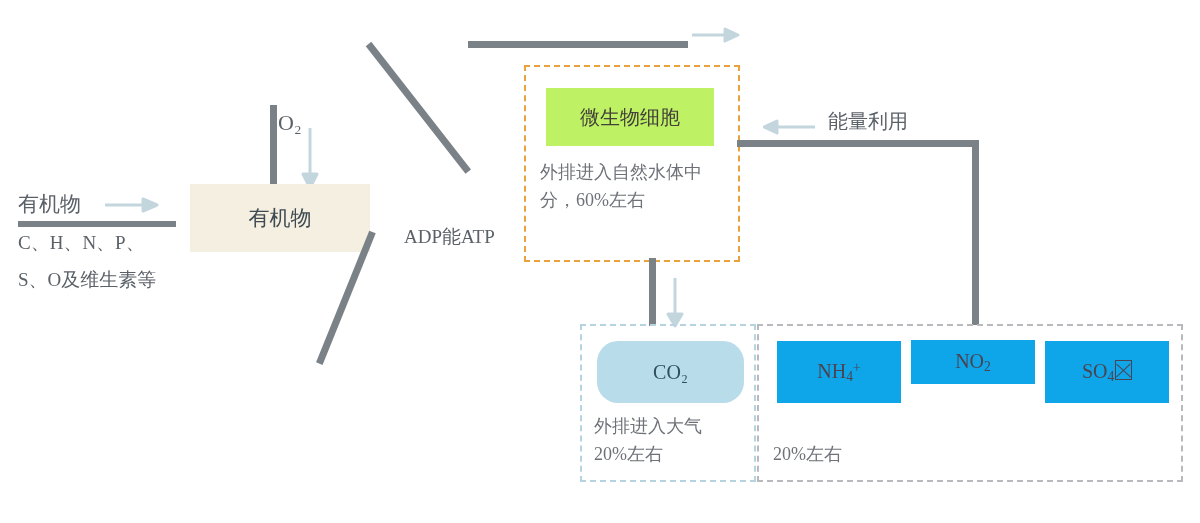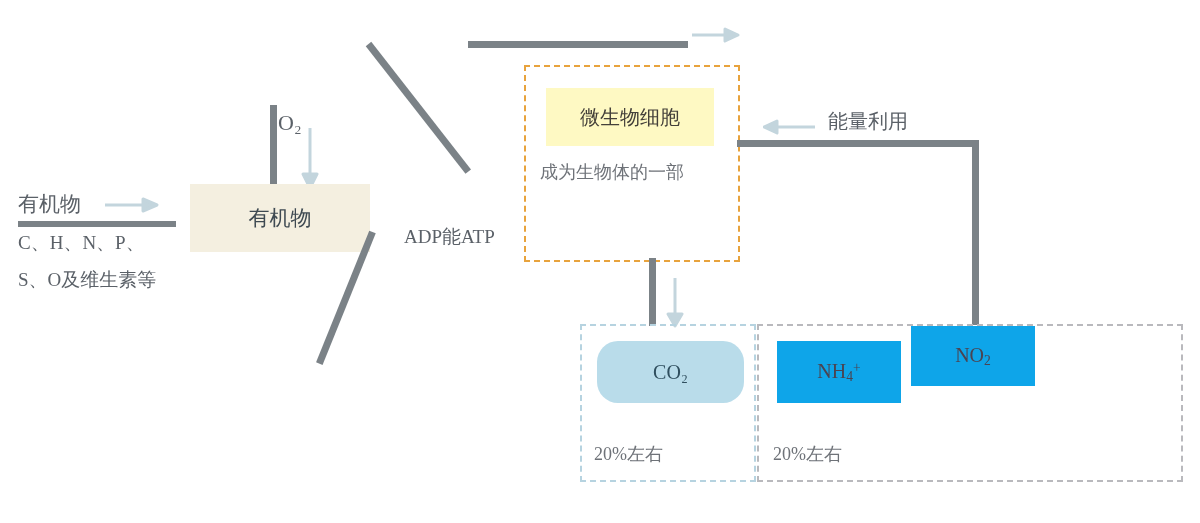--- a/index.html
+++ b/index.html
@@ -22,21 +22,21 @@
   .bar{position:absolute;background:#7b8287;}
 
   
   .box{
     position:absolute;
     display:flex;align-items:center;justify-content:center;
     color:#3f4a52;
     font-family:"Liberation Serif","DejaVu Serif",serif;
   }
   .box-cream{background:#f4efe0;}
-  .box-orange{background:#fef9c3;color:#44403a;}
+  .box-orange{background:#bef264;color:#44403a;}
   .box-blue{background:#b9dcea;color:#2f4e5e;}
   .box-purple{background:#0ea5e9;color:#4a4452;}
 
   
   .dashbox{position:absolute;background:transparent;}
   .dash-orange{border:2px dashed #e8a33d;}
   .dash-blue{border:2px dashed #b6d3e0;}
   .dash-gray{border:2px dashed #b9b9bd;}
 
   .capt{
@@ -112,21 +112,22 @@
       <path d="M0 9 H33 M33 3 L46 9 L33 15 Z" fill="#c3d5dd" stroke="#c3d5dd" stroke-width="3" stroke-linejoin="round"></path>
     </svg>
   </div>
 
   <div class="bar" style="left:369px;top:232px;width:7px;height:142px;transform-origin:top center;transform:rotate(22deg);"></div>
 
   <div class="lbl" style="left:404px;top:224px;font-size:19px;">ADP能ATP</div>
 
   <div class="dashbox dash-orange" style="left:524px;top:65px;width:212px;height:193px;"></div>
   <div class="box box-orange" style="left:546px;top:88px;width:168px;height:58px;font-size:20px;">微生物细胞</div>
-  <div class="capt" style="left:540px;top:160px;font-size:18px;">成为生物体的一部</div>
+  <div class="capt" style="left:540px;top:160px;font-size:18px;">外排进入自然水体中</div>
+  <div class="capt" style="left:540px;top:188px;font-size:18px;">分，60%左右</div>
 
   <div class="bar" style="left:737px;top:140px;width:242px;height:7px;"></div>
   <div class="bar" style="left:972px;top:140px;width:7px;height:185px;"></div>
   <div class="arrow" style="left:763px;top:118px;">
     <svg width="52" height="18" viewBox="0 0 52 18">
       <path d="M52 9 H14 M14 3 L1 9 L14 15 Z" fill="#c3d5dd" stroke="#c3d5dd" stroke-width="3" stroke-linejoin="round"></path>
     </svg>
   </div>
   <div class="lbl" style="left:828px;top:108px;font-size:20px;">能量利用</div>
 
@@ -135,29 +136,33 @@
     <svg width="20" height="50" viewBox="0 0 20 50">
       <path d="M10 0 V36 M3 36 L10 48 L17 36 Z" fill="#c3d5dd" stroke="#c3d5dd" stroke-width="3" stroke-linejoin="round"></path>
     </svg>
   </div>
 
 
   <div class="dashbox dash-blue" style="left:580px;top:324px;width:172px;height:154px;"></div>
   <div class="box box-blue" style="left:597px;top:341px;width:147px;height:62px;font-size:20px;border-radius:21px;">
     <span>CO₂</span>
   </div>
+  <div class="capt" style="left:594px;top:414px;font-size:18px;">外排进入大气</div>
   <div class="capt" style="left:594px;top:442px;font-size:18px;">20%左右</div>
 
   <div class="dashbox dash-gray" style="left:757px;top:324px;width:422px;height:154px;"></div>
 
   <div class="box box-purple" style="left:777px;top:341px;width:124px;height:62px;font-size:20px;">
     <span><span>NH</span><sub>4</sub><sup>+</sup></span>
   </div>
 
-  <div class="box box-purple" style="left:911px;top:326px;width:124px;height:60px;font-size:20px;">
+  <div class="box box-purple" style="left:911px;top:340px;width:124px;height:44px;font-size:20px;">
     <span><span>NO</span><sub>2</sub></span>
   </div>
 
+  <div class="box box-purple" style="left:1045px;top:341px;width:124px;height:62px;font-size:20px;">
+    <span><span>SO</span><sub>4</sub><span class="tofu"></span></span>
+  </div>
 
   <div class="capt" style="left:773px;top:442px;font-size:18px;">20%左右</div>
 
 
 </div>
 
 </body></html>

